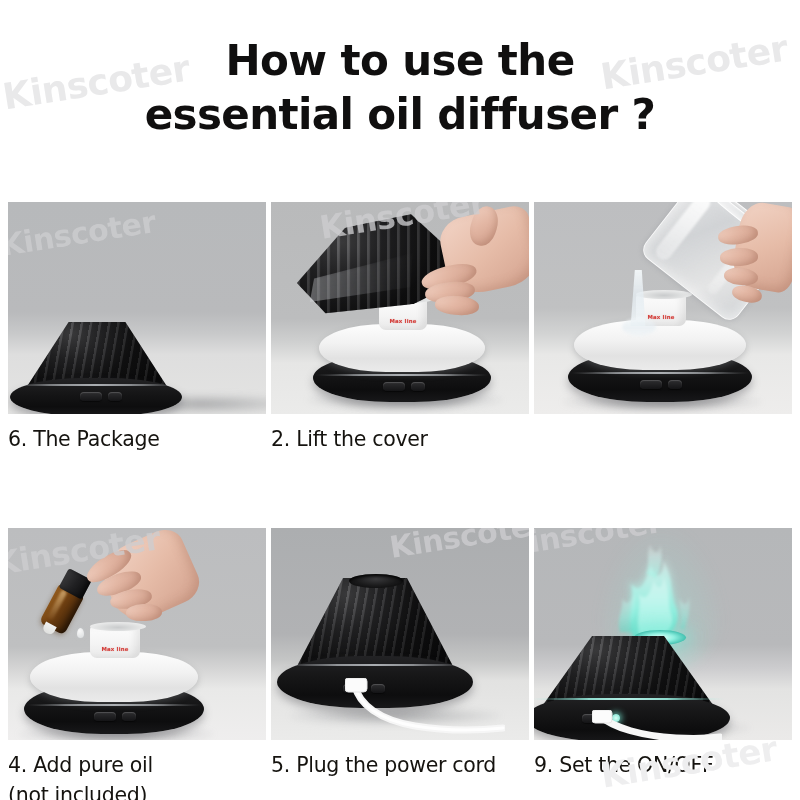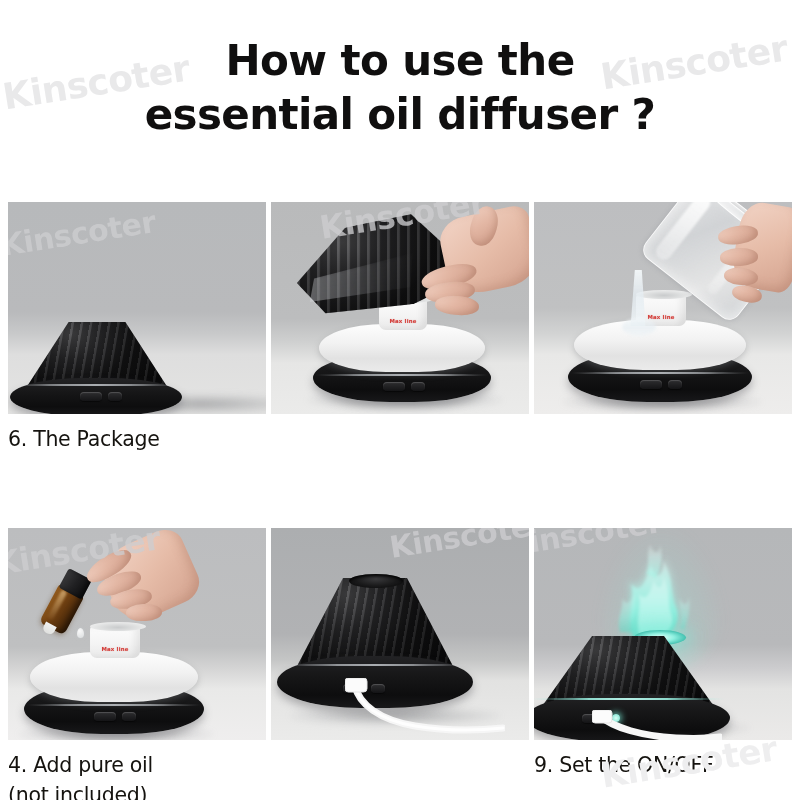--- a/index.html
+++ b/index.html
@@ -259,20 +259,21 @@
           </div>
 
           <div class="hand" style="left:148px; top:8px; width:116px; height:118px;">
             <div class="palm" style="left:24px; top:2px; width:92px; height:78px; border-radius:30% 18% 36% 40%; transform:rotate(-12deg);"></div>
             <div class="finger" style="left:2px;  top:56px; width:56px; height:21px; transform:rotate(-14deg);"></div>
             <div class="finger" style="left:6px;  top:72px; width:50px; height:20px; transform:rotate(-6deg);"></div>
             <div class="finger" style="left:16px; top:86px; width:44px; height:19px; transform:rotate(4deg);"></div>
             <div class="finger" style="left:52px; top:-4px; width:26px; height:40px; transform:rotate(16deg);"></div>
           </div>
         </div>
+        <div class="caption">2. Lift the cover</div>
       </div>
 
       <div class="cell">
         <div class="panel p3">
 
           <div class="diffuser" style="left:0; top:0; width:258px; height:212px;">
             <div class="shadowPad" style="left:28px; top:190px; transform:none; width:200px;"></div>
             <div class="base" style="left:34px; top:150px; transform:none; width:184px; height:50px;"></div>
             <div class="tankBowl" style="left:40px; top:118px; transform:none; width:172px; height:50px;"></div>
             <div class="tankCup" style="left:102px; top:92px; transform:none; width:50px; height:32px;">
@@ -371,20 +372,21 @@
             <div class="btn" style="left:72px; top:156px;"></div>
             <div class="btn" style="left:100px; top:156px; width:14px;"></div>
           </div>
 
           <svg style="position:absolute; left:74px; top:150px; width:160px; height:62px;" viewBox="0 0 160 62">
             <path d="M10 8 C14 26, 34 42, 70 48 C106 54, 140 52, 158 50" fill="none" stroke="#f6f6f6" stroke-width="7" stroke-linecap="round"></path>
             <path d="M10 8 C14 26, 34 42, 70 48 C106 54, 140 52, 158 50" fill="none" stroke="#ffffff" stroke-width="3" stroke-linecap="round" opacity=".85"></path>
             <rect x="0" y="0" width="22" height="14" rx="3.4" fill="#fbfbfb" stroke="#e4e4e4" stroke-width="1"></rect>
           </svg>
         </div>
+        <div class="caption">5. Plug the power cord</div>
       </div>
 
       <div class="cell">
         <div class="panel p6">
           <div class="wm dark" style="left:-28px; top:-12px; font-size:30px; transform:rotate(-9deg);">Kinscoter</div>
 
           <div class="flameHalo" style="left:62px; top:-4px; transform:none;"></div>
 
           <svg class="flameWrap" viewBox="0 0 258 212">
             <defs>

